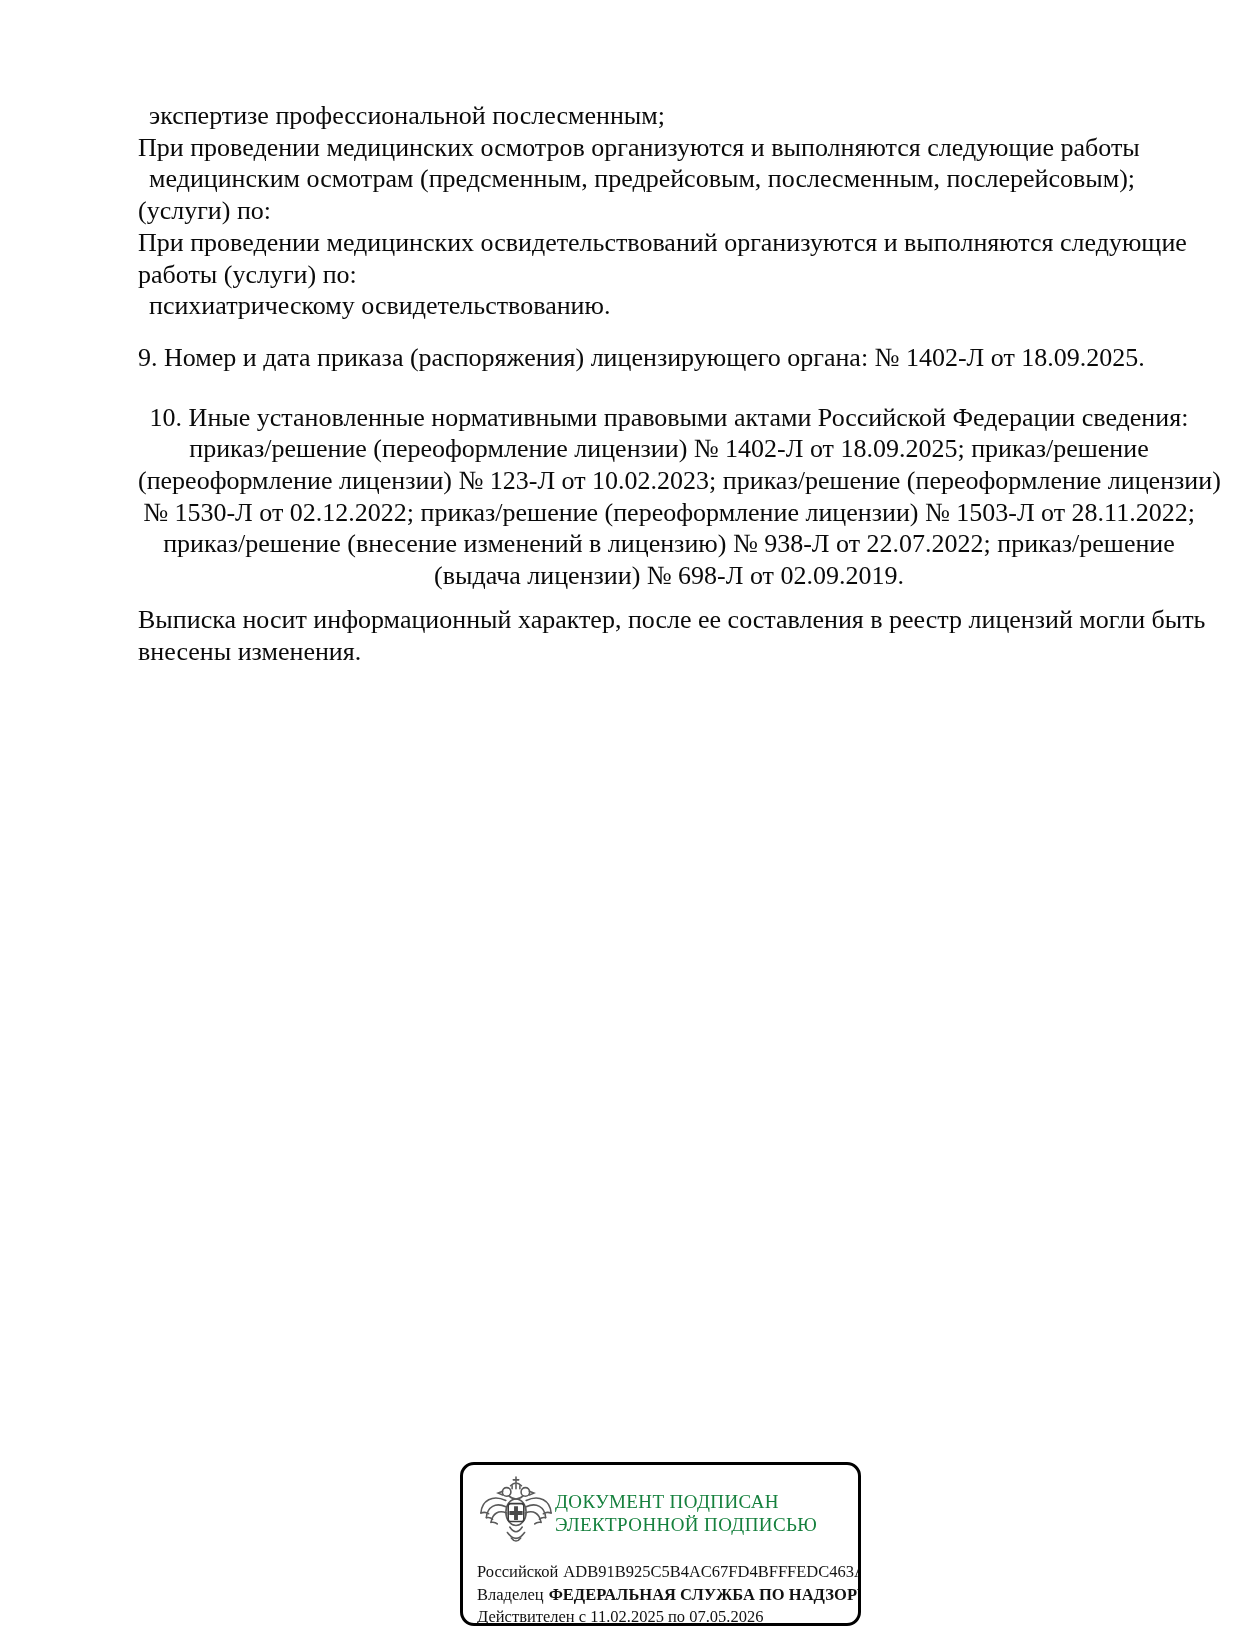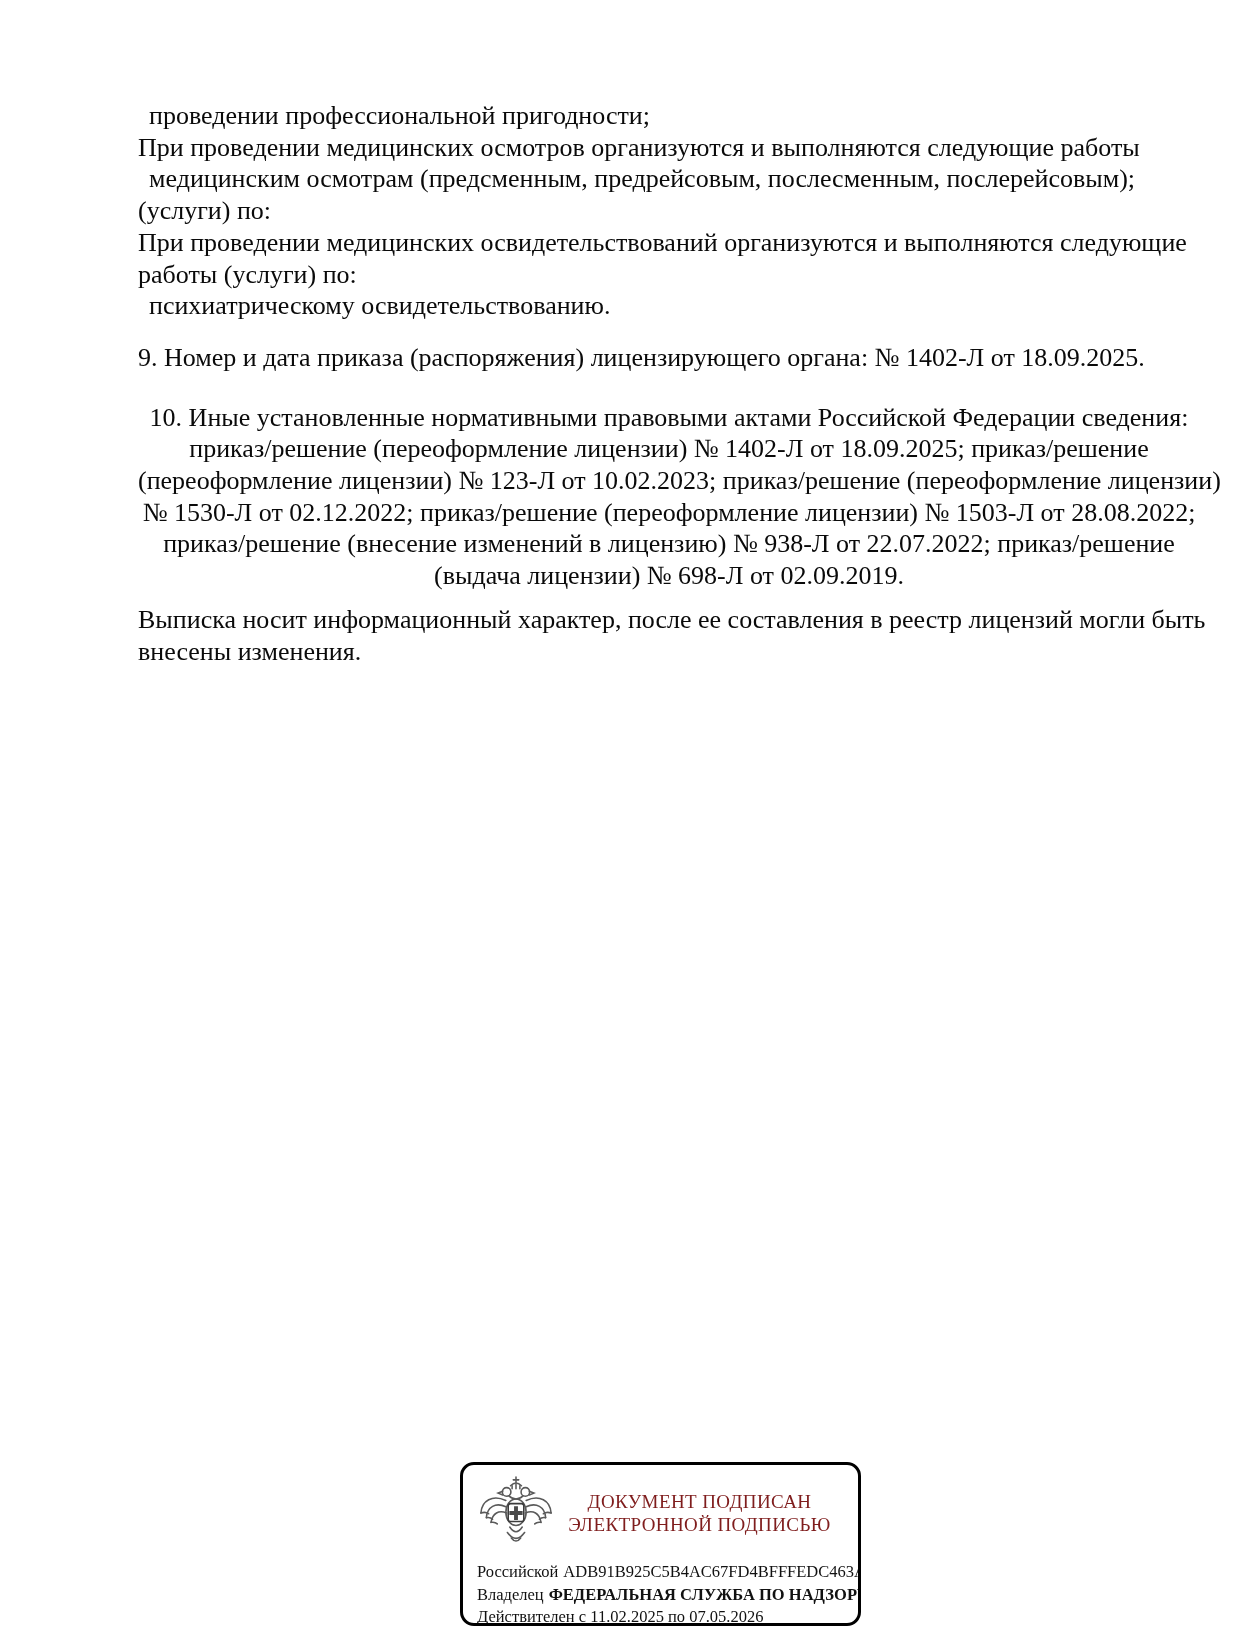--- a/index.html
+++ b/index.html
@@ -50,58 +50,57 @@
     align-items: center;
     height: 80px;
   }
   .emblem {
     width: 78px;
     height: 78px;
     flex: none;
   }
   .stamp-title {
     flex: 1;
-    text-align: center;
     font-size: 19px;
     line-height: 23px;
     letter-spacing: 0.4px;
-    color: #7f1d1d;
+    color: #15803d;
     padding-right: 14px;
   }
   .stamp-info {
     margin-top: 8px;
     font-size: 16.5px;
     line-height: 22.6px;
     white-space: nowrap;
     color: #111;
   }
   .stamp-info .label { margin-right: 5px; }
   .stamp-info .bold { font-weight: bold; }
 </style>
 </head>
 <body>
 
 <div class="page">
 
   <div class="text-body">
-    <div class="line ind">проведении профессиональной пригодности;</div>
+    <div class="line ind">экспертизе профессиональной послесменным;</div>
     <div class="line">При проведении медицинских осмотров организуются и выполняются следующие работы</div>
     <div class="line ind">медицинским осмотрам (предсменным, предрейсовым, послесменным, послерейсовым);</div>
     <div class="line">(услуги) по:</div>
     <div class="line">При проведении медицинских освидетельствований организуются и выполняются следующие</div>
     <div class="line">работы (услуги) по:</div>
     <div class="line ind">психиатрическому освидетельствованию.</div>
 
     <div class="line block-item9">9. Номер и дата приказа (распоряжения) лицензирующего органа: № 1402-Л от 18.09.2025.</div>
 
     <div class="block-item10">
       <div class="line">10. Иные установленные нормативными правовыми актами Российской Федерации сведения:</div>
       <div class="line">приказ/решение (переоформление лицензии) № 1402-Л от 18.09.2025; приказ/решение</div>
       <div class="line">(переоформление лицензии) № 123-Л от 10.02.2023; приказ/решение (переоформление лицензии)</div>
-      <div class="line">№ 1530-Л от 02.12.2022; приказ/решение (переоформление лицензии) № 1503-Л от 28.08.2022;</div>
+      <div class="line">№ 1530-Л от 02.12.2022; приказ/решение (переоформление лицензии) № 1503-Л от 28.11.2022;</div>
       <div class="line">приказ/решение (внесение изменений в лицензию) № 938-Л от 22.07.2022; приказ/решение</div>
       <div class="line">(выдача лицензии) № 698-Л от 02.09.2019.</div>
     </div>
 
     <div class="block-note">
       <div class="line">Выписка носит информационный характер, после ее составления в реестр лицензий могли быть</div>
       <div class="line">внесены изменения.</div>
     </div>
   </div>
 

